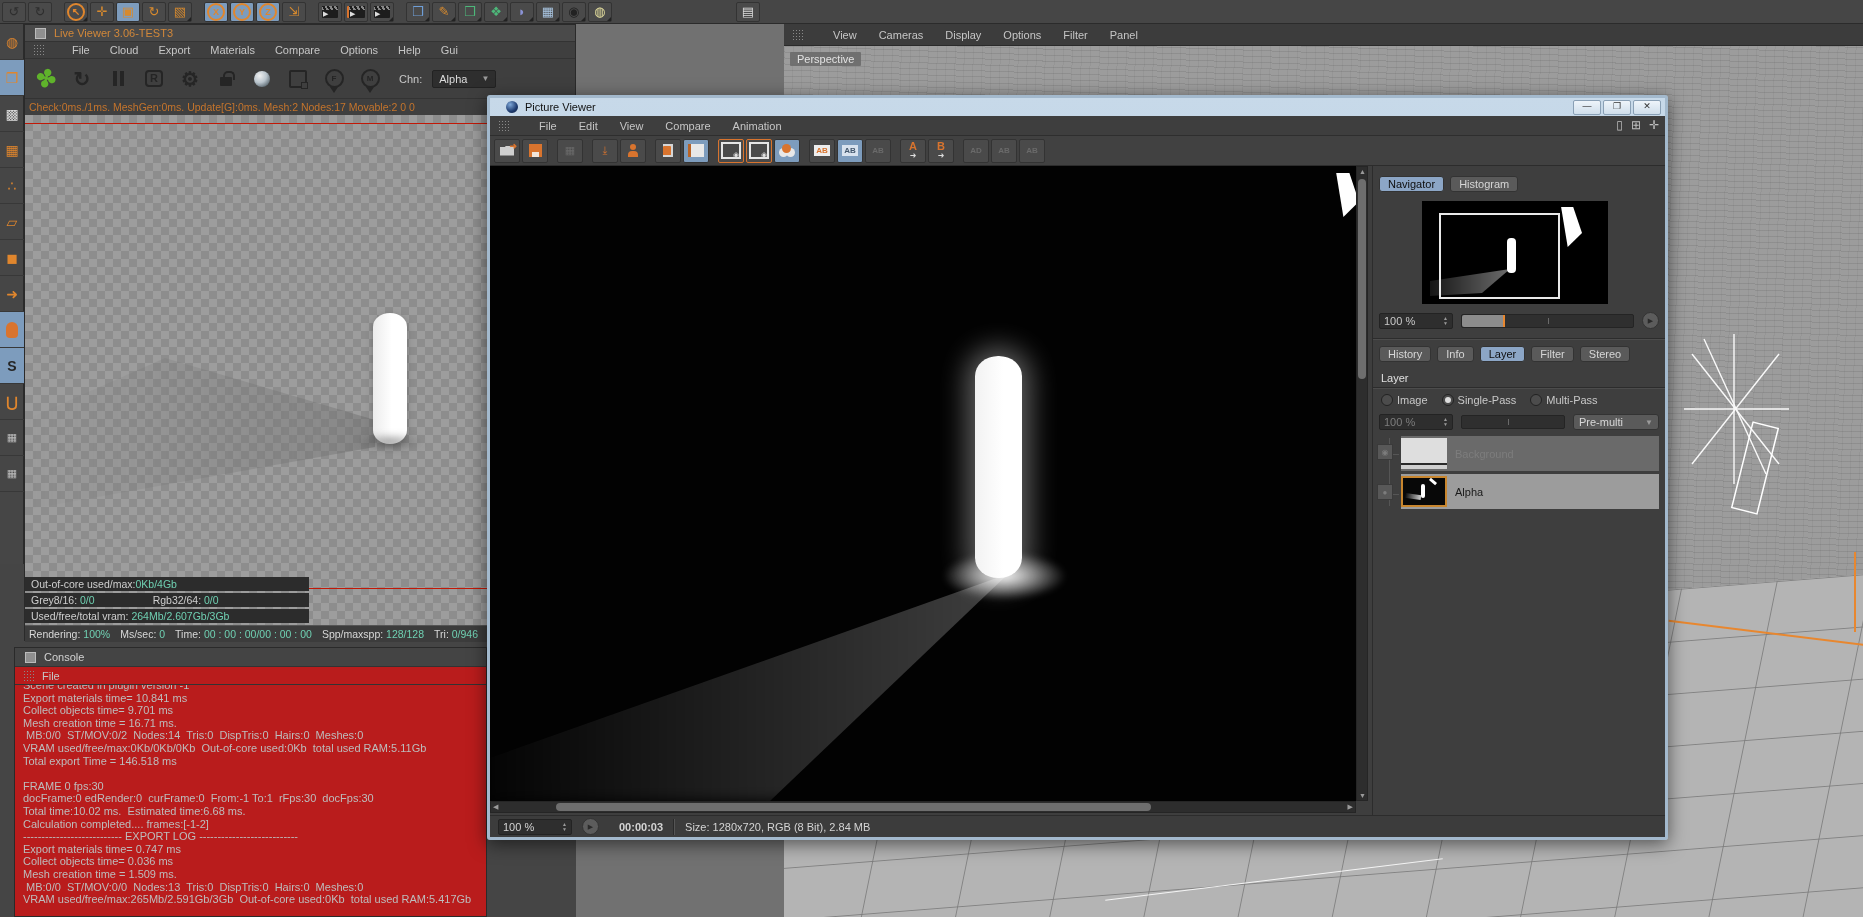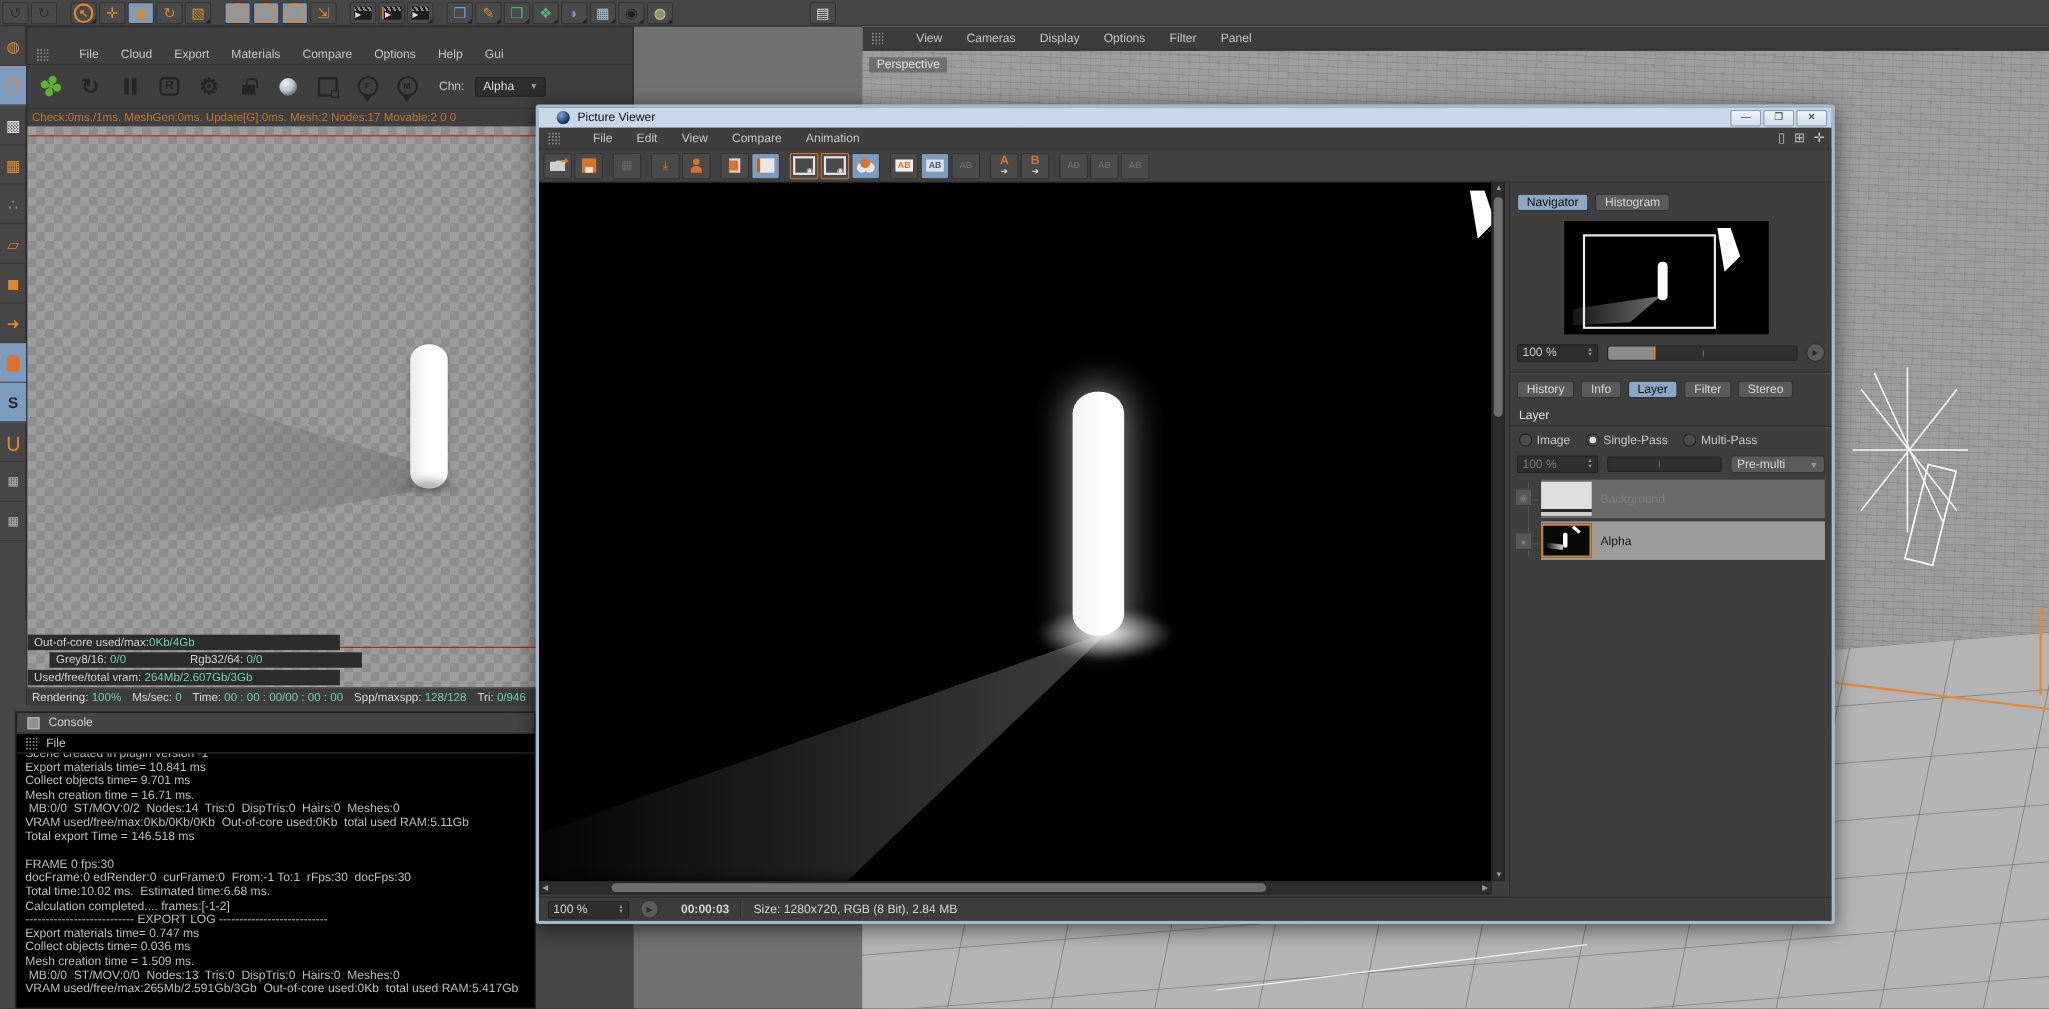--- a/index.html
+++ b/index.html
@@ -84,21 +84,21 @@
   .sphere{width:16px;height:16px;border-radius:50%;background:radial-gradient(circle at 35% 30%,#f0f0f0,#b9c4cc 45%,#5d6a72 80%);}
   .sqpick{width:14px;height:14px;border:2px solid #252525;border-radius:2px;position:relative;}
   .sqpick::after{content:"";position:absolute;right:-3px;bottom:-3px;width:5px;height:5px;border:1px solid #252525;background:#3f3f3f;}
   .pin{width:15px;height:15px;border:2px solid #252525;border-radius:50%;color:#252525;font-size:8px;font-weight:bold;
        display:flex;align-items:center;justify-content:center;position:relative;}
   .pin::after{content:"";position:absolute;left:3px;bottom:-7px;border-left:4px solid transparent;border-right:4px solid transparent;border-top:6px solid #252525;}
   .chn-dd{margin-left:10px;background:#2e2e2e;border:1px solid #222;border-radius:2px;color:#dcdcdc;
           display:flex;align-items:center;gap:14px;padding:2px 6px;}
   .dd-arrow{color:#9a9a9a;font-size:8px;}
   
-  .console{position:absolute;left:14px;top:647px;width:473px;height:270px;background:#000000;border:1px solid #2a2a2a;box-sizing:border-box;overflow:hidden;}
+  .console{position:absolute;left:14px;top:647px;width:473px;height:270px;background:#b91c1c;border:1px solid #2a2a2a;box-sizing:border-box;overflow:hidden;}
   .con-title{height:18px;background:#444;display:flex;align-items:center;gap:8px;padding-left:10px;border-bottom:1px solid #333;}
   .con-menu{height:17px;display:flex;align-items:center;padding-left:8px;border-bottom:1px solid #333;}
   .con-log{padding:0 0 0 8px;color:#bdbdbd;font-size:11px;line-height:12.6px;overflow:hidden;height:230px;}
   .con-line{white-space:pre;min-height:12.6px;}
   .con-line.first{margin-top:-6px;}
   
   .pv{position:absolute;left:487px;top:95px;width:1181px;height:745px;box-sizing:border-box;
       border:3px solid #a3b9cd;border-radius:3px;box-shadow:0 4px 18px rgba(0,0,0,.55);
       background:linear-gradient(#c7d9e9,#a6bed4);}
   .pv-titlebar{position:absolute;left:0;top:0;width:100%;height:18px;display:flex;align-items:center;gap:7px;padding-left:16px;box-sizing:border-box;color:#111;}
@@ -292,20 +292,24 @@
       <span class="menu-item">Cameras</span>
       <span class="menu-item">Display</span>
       <span class="menu-item">Options</span>
       <span class="menu-item">Filter</span>
       <span class="menu-item">Panel</span>
     </div>
     <div class="vp-label">Perspective</div>
   </div>
 
   <div class="lv">
+    <div class="lv-title">
+      <span class="winicon"></span>
+      <span class="lv-title-text">Live Viewer 3.06-TEST3</span>
+    </div>
     <div class="lv-menu">
       <span class="grip"></span>
       <span class="menu-item">File</span>
       <span class="menu-item">Cloud</span>
       <span class="menu-item">Export</span>
       <span class="menu-item">Materials</span>
       <span class="menu-item">Compare</span>
       <span class="menu-item">Options</span>
       <span class="menu-item">Help</span>
       <span class="menu-item">Gui</span>
@@ -347,21 +351,21 @@
     <div class="lv-status">
       <span>Check:0ms./1ms. MeshGen:0ms. Update[G]:0ms. Mesh:2 Nodes:17 Movable:2  0 0</span>
     </div>
     <div class="lv-canvas">
       <div class="redline" style="top:8px;"></div>
       <div class="redline" style="top:473px;"></div>
       <div class="lv-beam"></div>
       <div class="lv-cyl"></div>
       <div class="abs" style="left:330px;top:318px;width:70px;height:18px;border-radius:50%;background:radial-gradient(ellipse,rgba(60,60,60,.5),transparent 70%);filter:blur(3px);"></div>
       <div class="lv-statrow" style="top:462px;width:272px;"><span>Out-of-core used/max:</span><span class="teal">0Kb/4Gb</span></div>
-      <div class="lv-statrow" style="top:478px;width:272px;margin-left:20px;"><span>Grey8/16: </span><span class="teal">0/0</span><span style="display:inline-block;width:58px;"></span><span>Rgb32/64: </span><span class="teal">0/0</span></div>
+      <div class="lv-statrow" style="top:478px;width:272px;"><span>Grey8/16: </span><span class="teal">0/0</span><span style="display:inline-block;width:58px;"></span><span>Rgb32/64: </span><span class="teal">0/0</span></div>
       <div class="lv-statrow" style="top:494px;width:272px;"><span>Used/free/total vram: </span><span class="teal">264Mb/2.607Gb/3Gb</span></div>
     </div>
     <div class="lv-renderbar">
       <span><span>Rendering: </span><span class="teal">100%</span></span>
       <span><span>Ms/sec: </span><span class="teal">0</span></span>
       <span><span>Time: </span><span class="teal">00 : 00 : 00/00 : 00 : 00</span></span>
       <span><span>Spp/maxspp: </span><span class="teal">128/128</span></span>
       <span><span>Tri: </span><span class="teal">0/946</span></span>
       <span><span>Mesh:</span><span class="teal"></span></span>
     </div>

